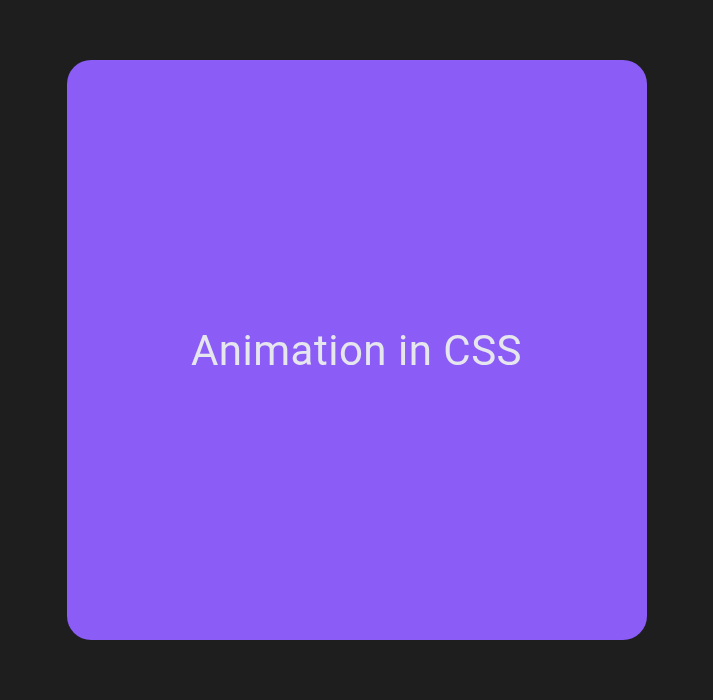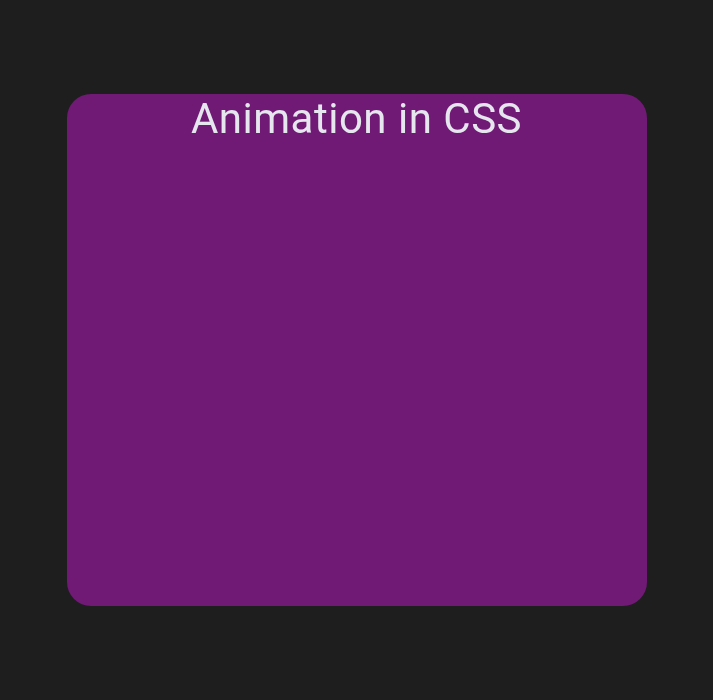--- a/index.html
+++ b/index.html
@@ -11,25 +11,26 @@
       width: 713px;
       height: 700px;
       background-color: #1e1e1e;
       display: flex;
       justify-content: center;
       align-items: center;
       font-family: -apple-system, BlinkMacSystemFont, "Segoe UI", Roboto, Helvetica, Arial, sans-serif;
     }
     .card {
       width: 580px;
-      height: 512px;
-      background-color: #701a75;
+      height: 580px;
+      background-color: #8b5cf6;
       border-radius: 24px;
       display: flex;
       justify-content: center;
+      align-items: center;
     }
     .card-text {
       color: #e6e6ef;
       font-size: 42px;
       font-weight: 400;
       letter-spacing: 0.5px;
     }
   </style>
 </head>
 <body>

